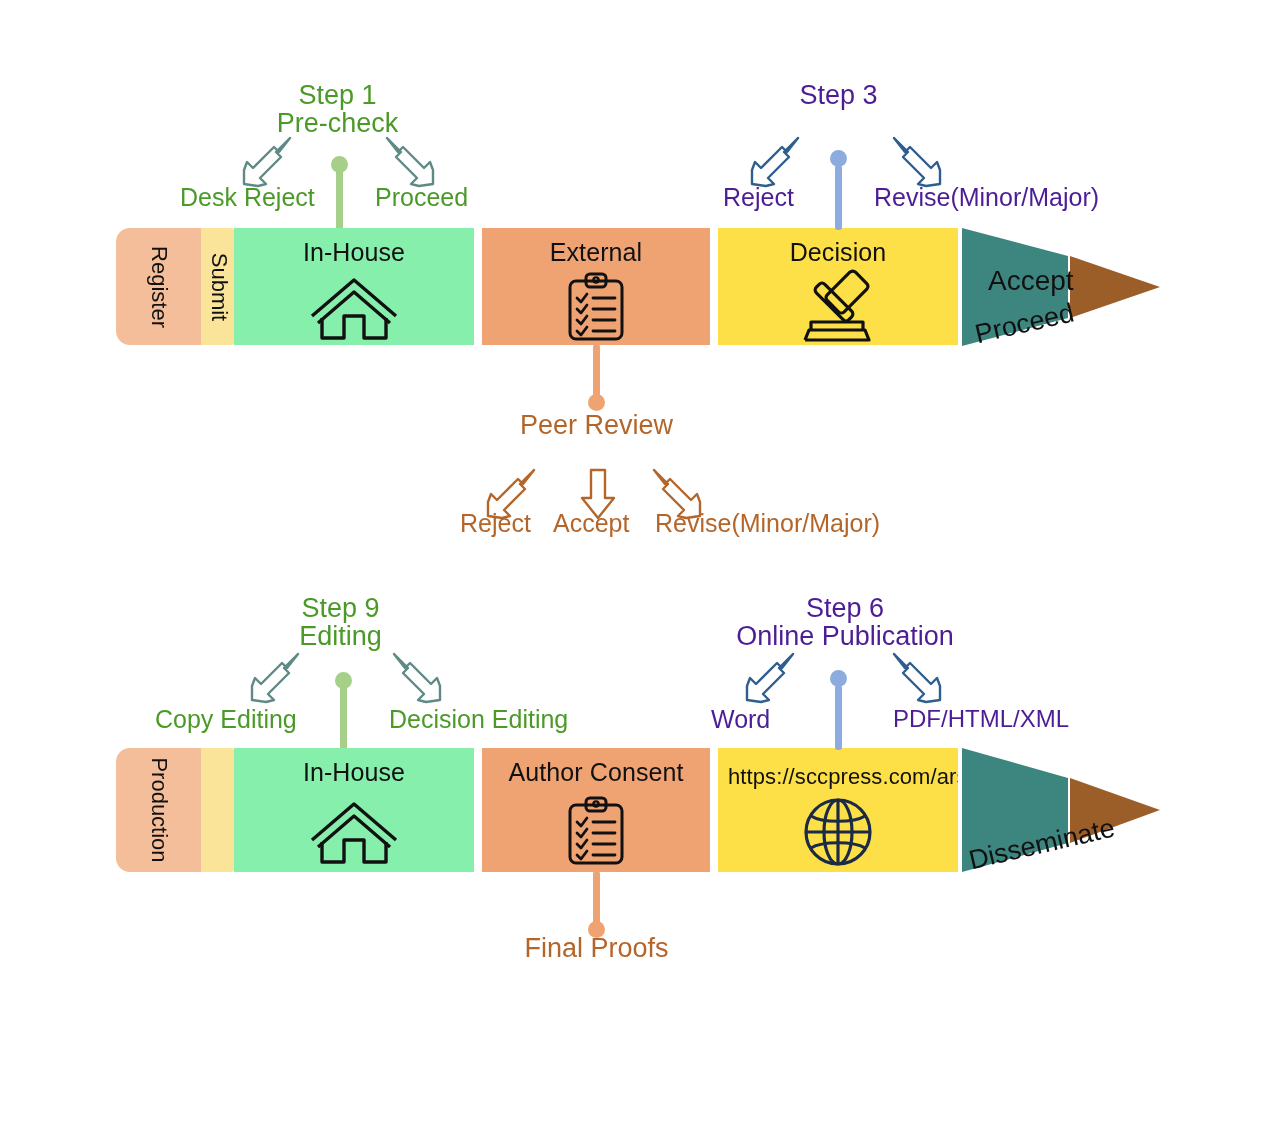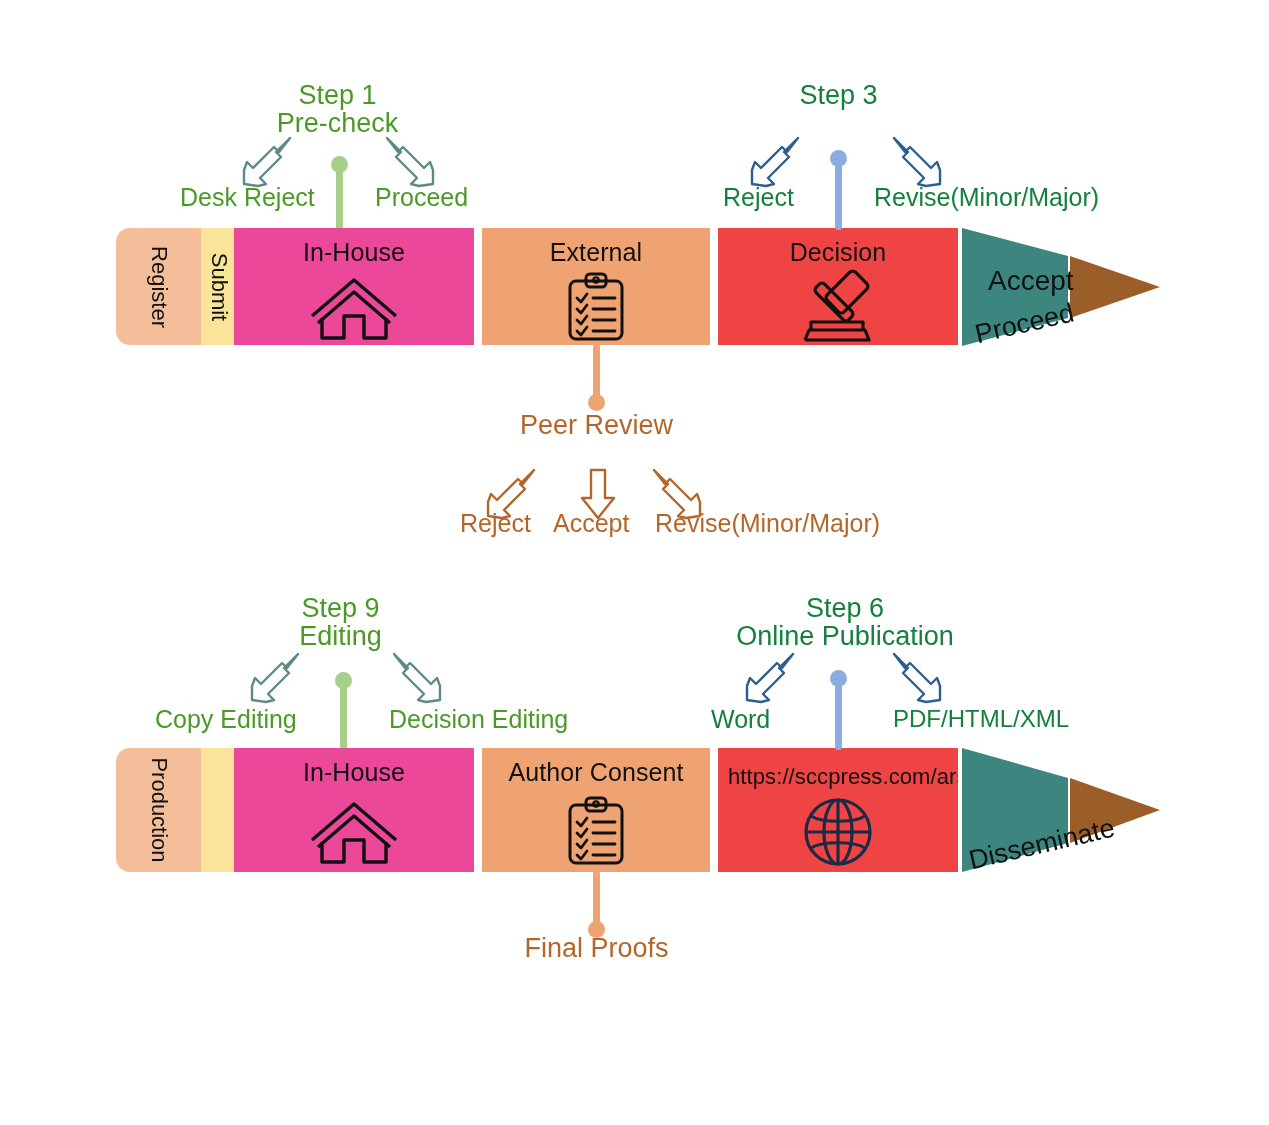--- a/index.html
+++ b/index.html
@@ -5,23 +5,23 @@
   html,body{margin:0;padding:0;background:#ffffff;}
   body{width:1269px;height:1125px;font-family:"Liberation Sans",sans-serif;overflow:hidden;}
   #stage{position:relative;width:1269px;height:1125px;background:#fff;}
 
   .abs{position:absolute;}
 
   
   .block{position:absolute;box-sizing:border-box;}
   .b-peach-soft{background:#F5BE9B;border-radius:14px 0 0 14px;}
   .b-yellow{background:#FAE49A;border-radius:0 6px 6px 0;}
-  .b-green{background:#ec4899;}
+  .b-green{background:#86efac;}
   .b-orange{background:#F0A372;}
-  .b-blue{background:#ef4444;}
+  .b-blue{background:#fde047;}
 
   .block-title{
     position:absolute;left:0;right:0;top:10px;text-align:center;
     color:#111;font-size:25px;font-weight:400;letter-spacing:.1px;
     font-family:"Liberation Sans",sans-serif;white-space:nowrap;
   }
   .block-title.small{font-size:22px;text-align:left;left:10px;right:auto;top:16px;}
 
   .vlabel{
     position:absolute;top:50%;left:50%;
@@ -29,21 +29,21 @@
     white-space:nowrap;color:#111;font-size:22px;font-weight:400;
   }
 
   .icon-wrap{position:absolute;left:50%;transform:translateX(-50%);}
 
   
   .steplabel{position:absolute;text-align:center;white-space:nowrap;line-height:1.02;}
   .steplabel .l1{font-size:27px;display:block;}
   .steplabel .l2{font-size:27px;display:block;}
   .green-txt{color:#4B9A28;}
-  .blue-txt{color:#15803d;}
+  .blue-txt{color:#4c1d95;}
   .brown-txt{color:#B4662A;}
 
   .branch{position:absolute;white-space:nowrap;font-size:25px;}
 
   
   .stem{position:absolute;width:7px;border-radius:3px;}
   .stem-dot{position:absolute;width:17px;height:17px;border-radius:50%;}
 
   
   .flowword{position:absolute;font-size:27px;color:#111;white-space:nowrap;}

